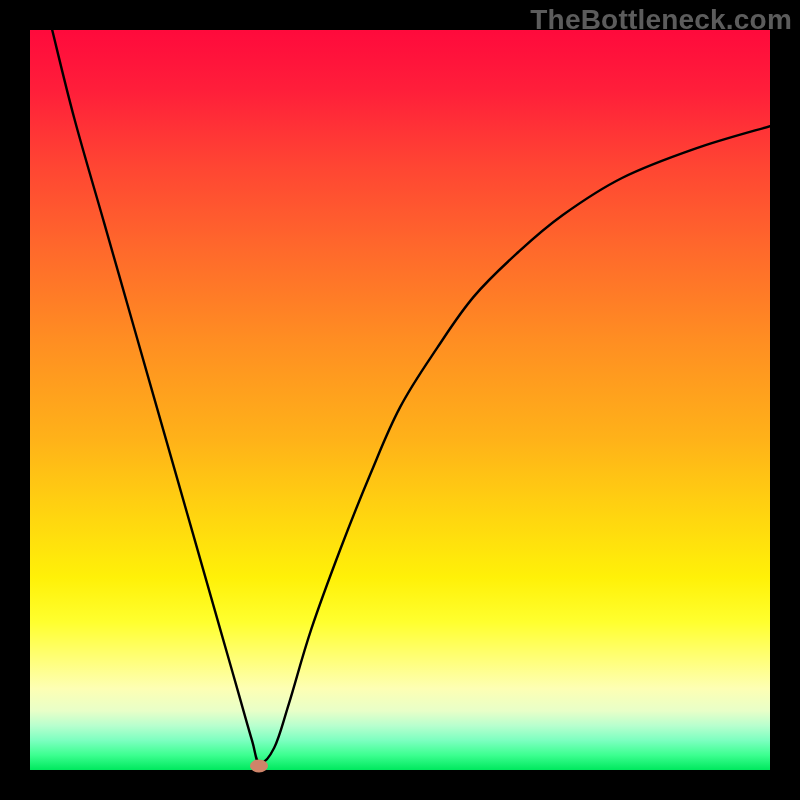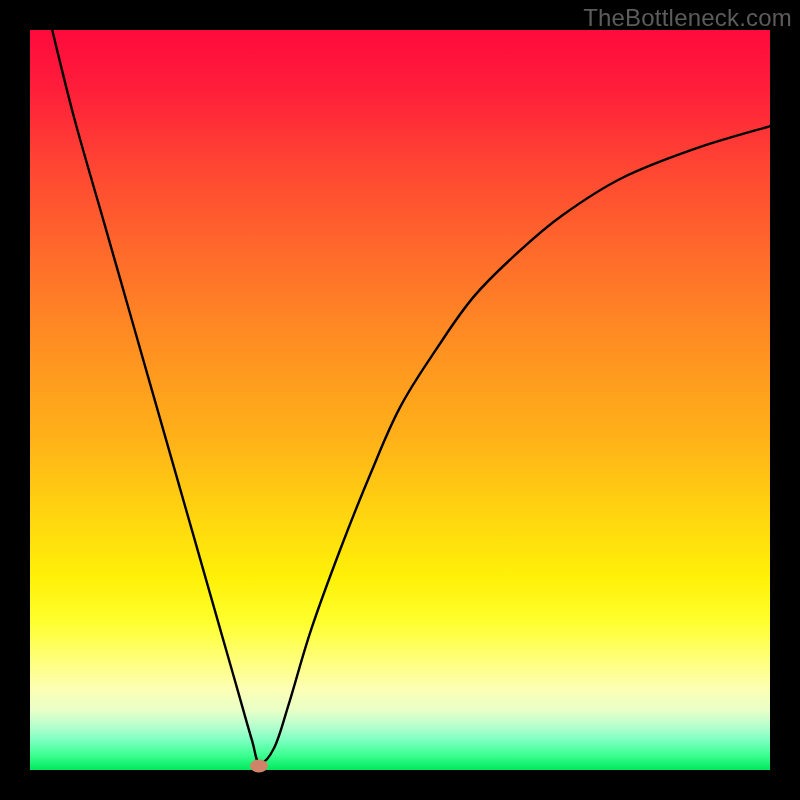--- a/index.html
+++ b/index.html
@@ -48,22 +48,22 @@
     left: 0;
     top: 0;
     width: 740px;
     height: 740px;
   }
   .watermark {
     position: absolute;
     top: 4px;
     right: 8px;
     color: #5c5c5c;
-    font-size: 24px;
-    font-weight: 400;
+    font-size: 28px;
+    font-weight: 700;
     letter-spacing: 0.2px;
   }
   .marker {
     position: absolute;
     width: 18px;
     height: 13px;
     background: #cf8469;
     border-radius: 50%;
     transform: translate(-50%, -50%);
   }

